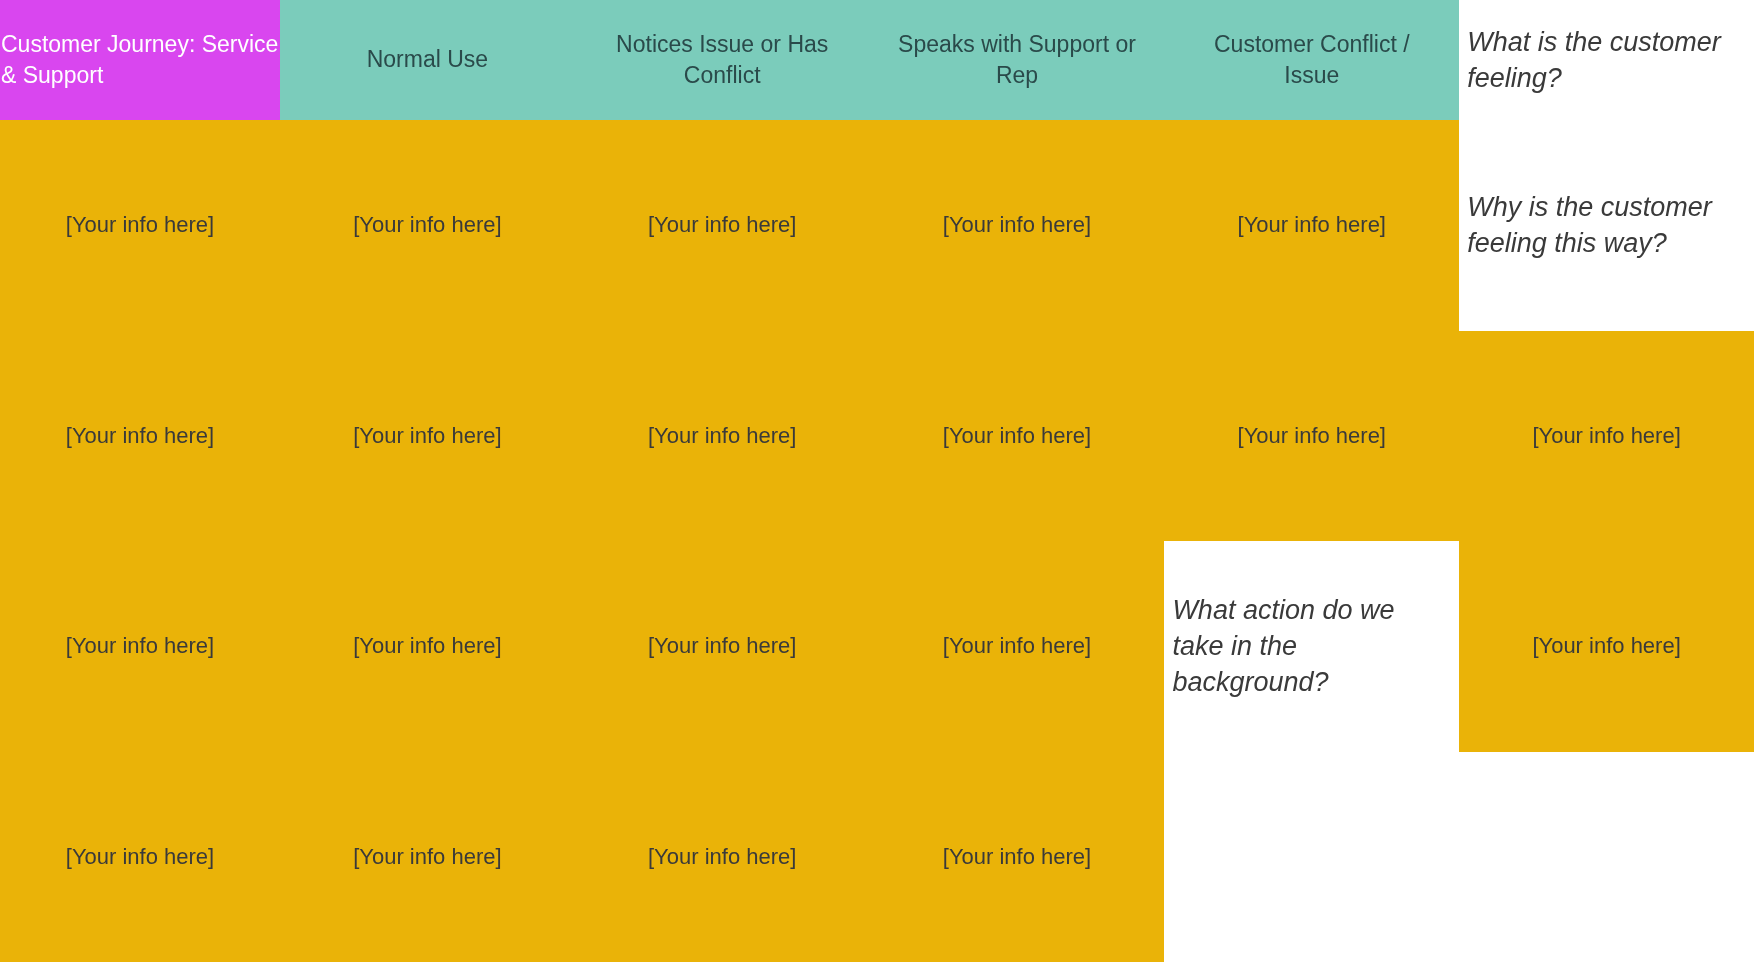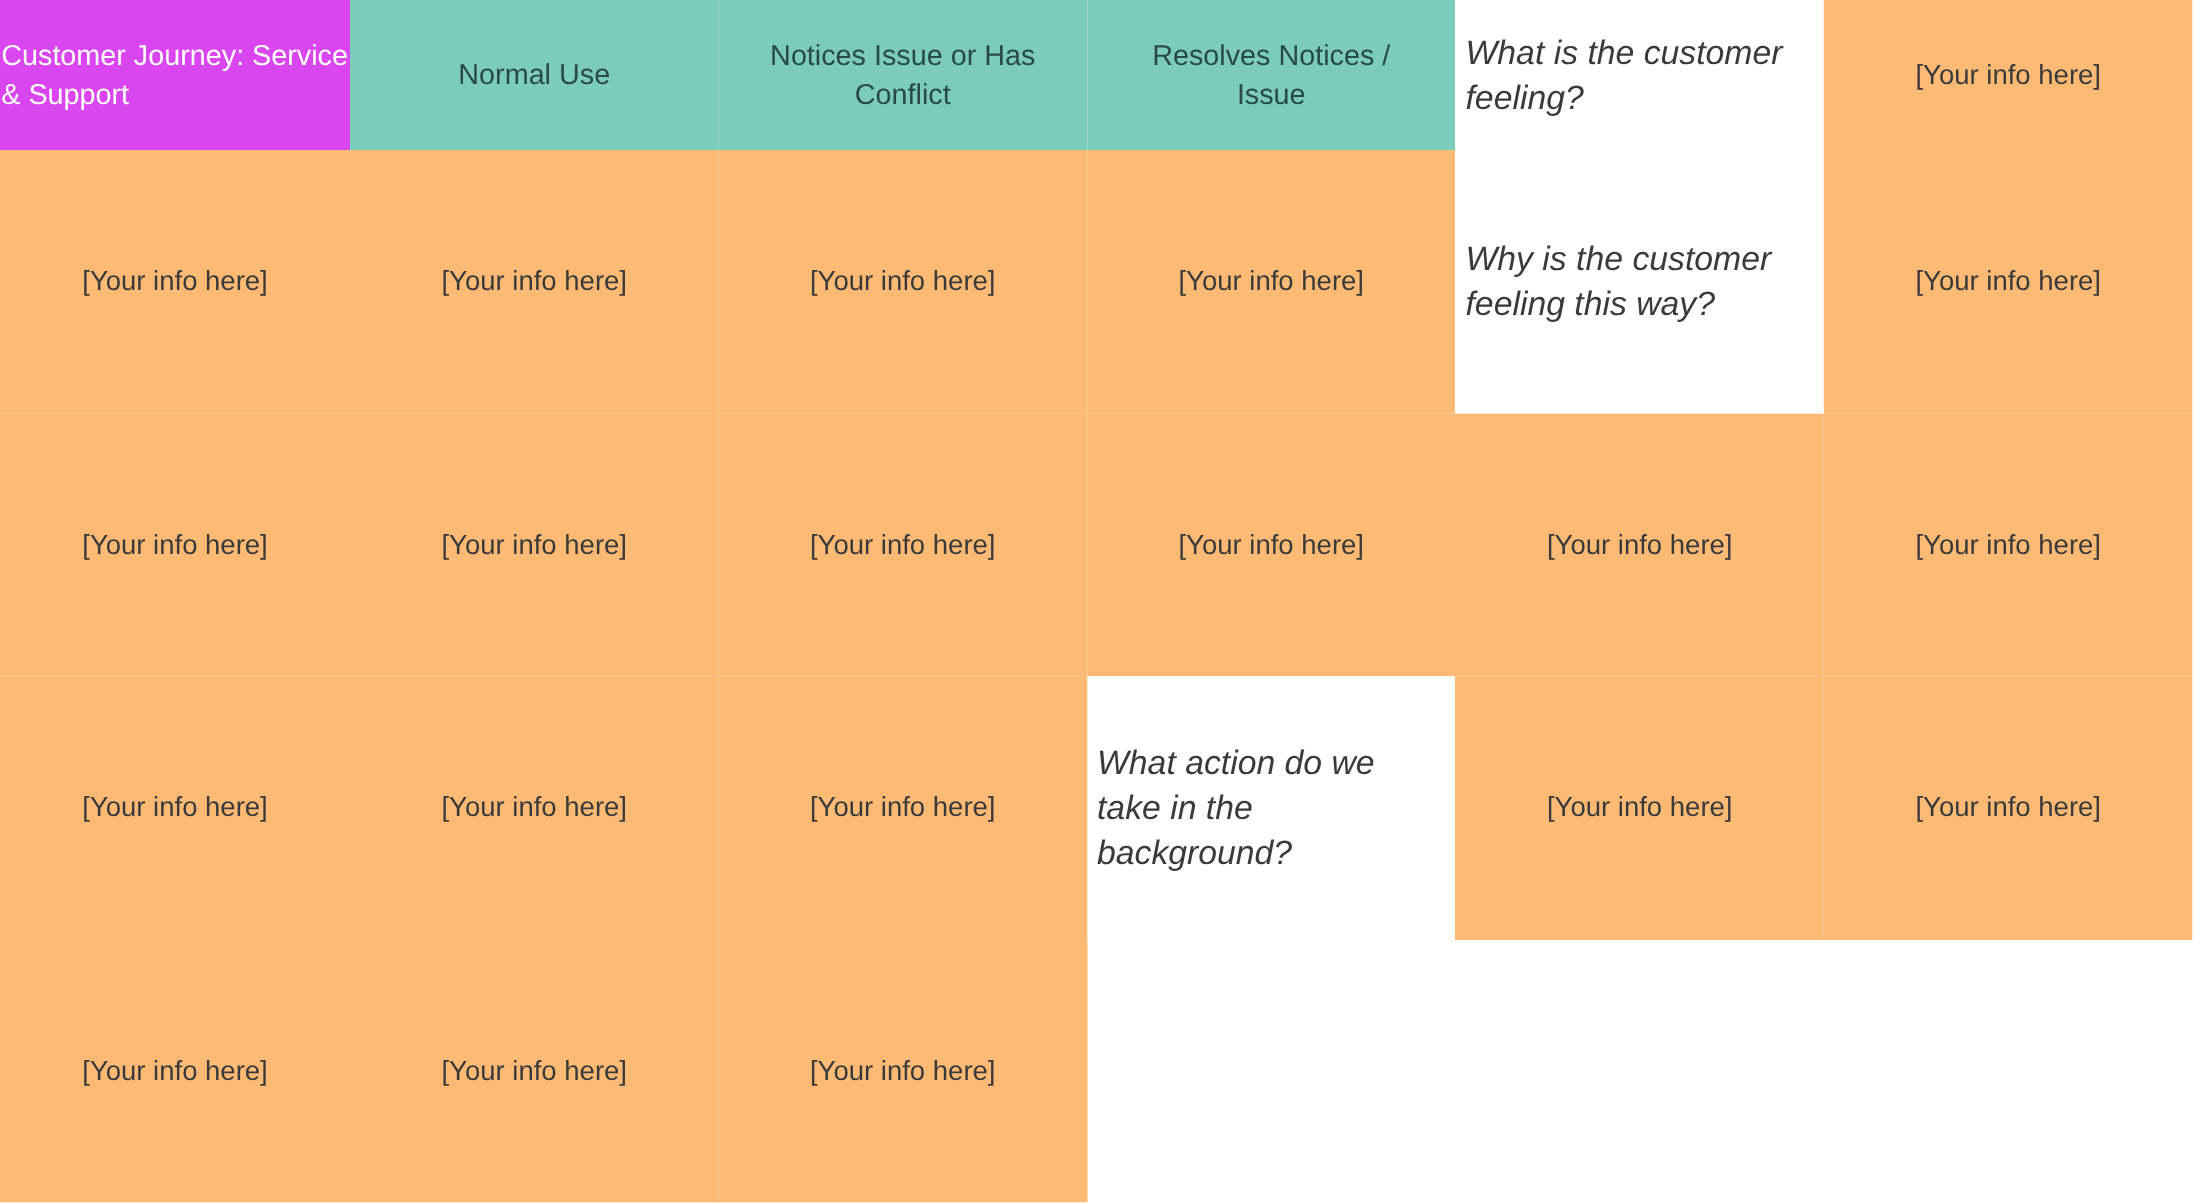--- a/index.html
+++ b/index.html
@@ -47,39 +47,40 @@
       color: #3a3a3a;
       font-style: italic;
       font-size: 27px;
       font-weight: 300;
       display: flex;
       align-items: center;
       padding: 0 12px 0 8px;
       line-height: 1.35;
     }
     .cell {
-      background-color: #fdba74;
+      background-color: #eab308;
       color: #3a3a3a;
       font-size: 22px;
       font-weight: 300;
       display: flex;
       align-items: center;
       justify-content: center;
       text-align: center;
       padding: 0 18px;
     }
   </style>
 </head>
 <body>
 
 <div class="journey-table">
   <div class="corner-header">Customer Journey: Service &amp; Support</div>
   <div class="col-header">Normal Use</div>
   <div class="col-header">Notices Issue or Has Conflict</div>
-  <div class="col-header">Resolves Notices / Issue</div>
+  <div class="col-header">Speaks with Support or Rep</div>
+  <div class="col-header">Customer Conflict / Issue</div>
 
   <div class="row-header">What is the customer feeling?</div>
   <div class="cell">[Your info here]</div>
   <div class="cell">[Your info here]</div>
   <div class="cell">[Your info here]</div>
   <div class="cell">[Your info here]</div>
   <div class="cell">[Your info here]</div>
 
   <div class="row-header">Why is the customer feeling this way?</div>
   <div class="cell">[Your info here]</div>

